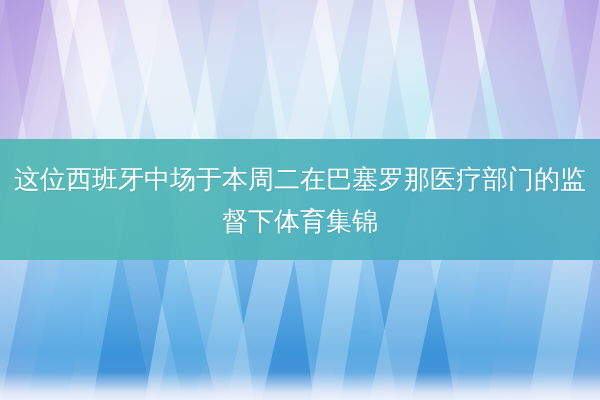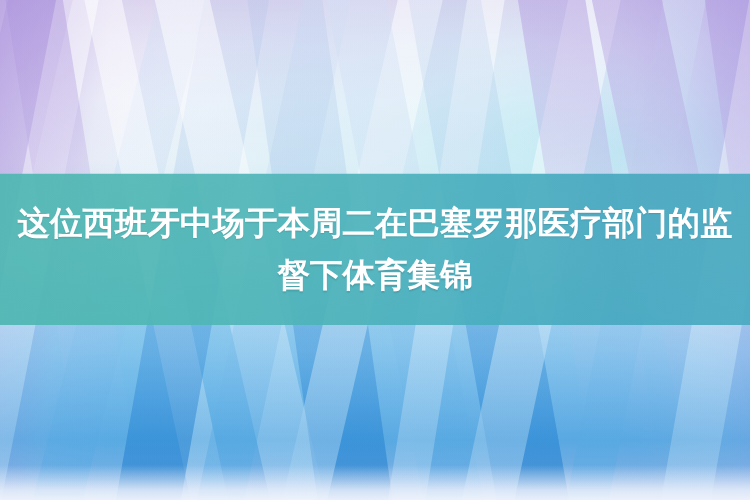--- a/index.html
+++ b/index.html
@@ -144,21 +144,21 @@
     box-sizing: border-box;
     padding: 0 10px;
   }
 
   #caption-text {
     margin: 0;
     width: 100%;
     text-align: center;
     color: #ffffff;
     font-family: "DejaVu Sans", "Liberation Sans", sans-serif;
-    font-weight: 700;
+    font-weight: 400;
     font-size: 26px;
     line-height: 42px;
     letter-spacing: 0px;
     word-break: break-all;
     text-shadow: 0 1px 1px rgba(0,0,0,0.10);
     user-select: text;
   }
 </style>
 </head>
 <body>

